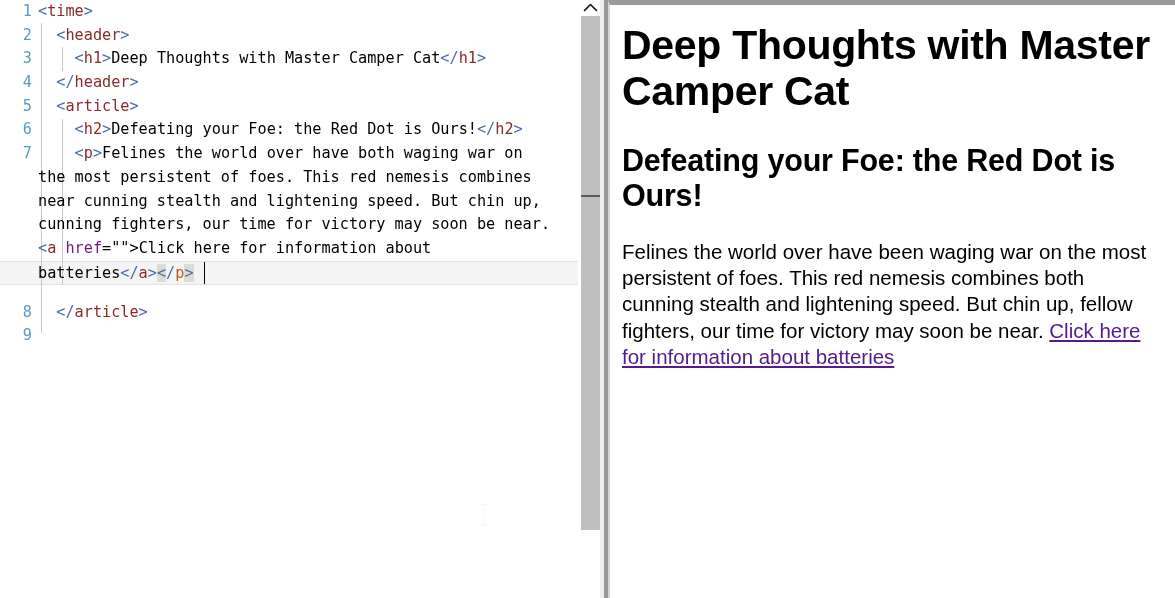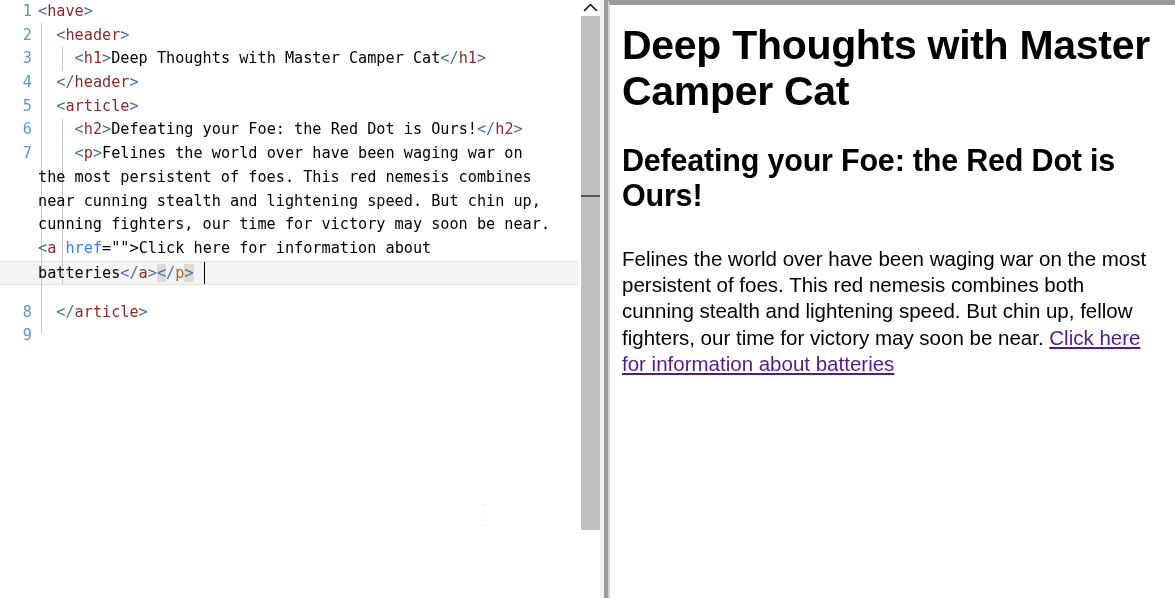--- a/index.html
+++ b/index.html
@@ -77,21 +77,21 @@
     position: absolute;
     left: 38px; top: 0;
     white-space: pre;
     color: #000000;
   }
   .ltext.wrapped { left: 38px; }
 
   
   .tk-br   { color: #4a6fa5; }   
   .tk-tag  { color: #8b2a2a; }   
-  .tk-attr { color: #3b82f6; }   
+  .tk-attr { color: #701a75; }   
   .tk-val  { color: #000000; }   
   .tk-txt  { color: #000000; }
   .tk-match { background: #dcdcd2; }
   .tk-orange { color: #c05a1e; }
 
   
   #caret {
     position: absolute;
     left: 204px;
     top: 262px;
@@ -200,21 +200,21 @@
   #pv-h2 {
     font-size: 30.5px;
     line-height: 1.15;
     font-weight: bold;
     margin: 28px 0 0 0;
     letter-spacing: -0.2px;
   }
   #pv-p {
     font-size: 20.5px;
     line-height: 1.28;
-    margin: 33px 0 0 0;
+    margin: 26px 0 0 0;
   }
   #pv-link {
     color: #551a8b;
     text-decoration: underline;
     cursor: pointer;
   }
 </style>
 </head>
 <body>
 
@@ -228,21 +228,21 @@
       <div class="indent-guide" style="left:41px; top:23px; height:262px;"></div>
       <div class="indent-guide" style="left:62px; top:47px; height:24px;"></div>
       <div class="indent-guide" style="left:62px; top:119px; height:166px;"></div>
       <div class="indent-guide" style="left:41px; top:285px; height:48px;"></div>
 
       <div class="code-lines">
 
         <div class="logical-line">
           <div class="vrow">
             <span class="gutter">1</span>
-            <span class="ltext"><span class="tk-br">&lt;</span><span class="tk-tag">have</span><span class="tk-br">&gt;</span></span>
+            <span class="ltext"><span class="tk-br">&lt;</span><span class="tk-tag">time</span><span class="tk-br">&gt;</span></span>
           </div>
         </div>
 
         <div class="logical-line">
           <div class="vrow">
             <span class="gutter">2</span>
             <span class="ltext">  <span class="tk-br">&lt;</span><span class="tk-tag">header</span><span class="tk-br">&gt;</span></span>
           </div>
         </div>
 
@@ -270,21 +270,21 @@
         <div class="logical-line">
           <div class="vrow">
             <span class="gutter">6</span>
             <span class="ltext">    <span class="tk-br">&lt;</span><span class="tk-tag">h2</span><span class="tk-br">&gt;</span><span class="tk-txt">Defeating your Foe: the Red Dot is Ours!</span><span class="tk-br">&lt;/</span><span class="tk-tag">h2</span><span class="tk-br">&gt;</span></span>
           </div>
         </div>
 
         <div class="logical-line">
           <div class="vrow">
             <span class="gutter">7</span>
-            <span class="ltext">    <span class="tk-br">&lt;</span><span class="tk-tag">p</span><span class="tk-br">&gt;</span><span class="tk-txt">Felines the world over have been waging war on</span></span>
+            <span class="ltext">    <span class="tk-br">&lt;</span><span class="tk-tag">p</span><span class="tk-br">&gt;</span><span class="tk-txt">Felines the world over have both waging war on</span></span>
           </div>
           <div class="vrow">
             <span class="ltext wrapped">the most persistent of foes. This red nemesis combines</span>
           </div>
           <div class="vrow">
             <span class="ltext wrapped">near cunning stealth and lightening speed. But chin up,</span>
           </div>
           <div class="vrow">
             <span class="ltext wrapped">cunning fighters, our time for victory may soon be near.</span>
           </div>

